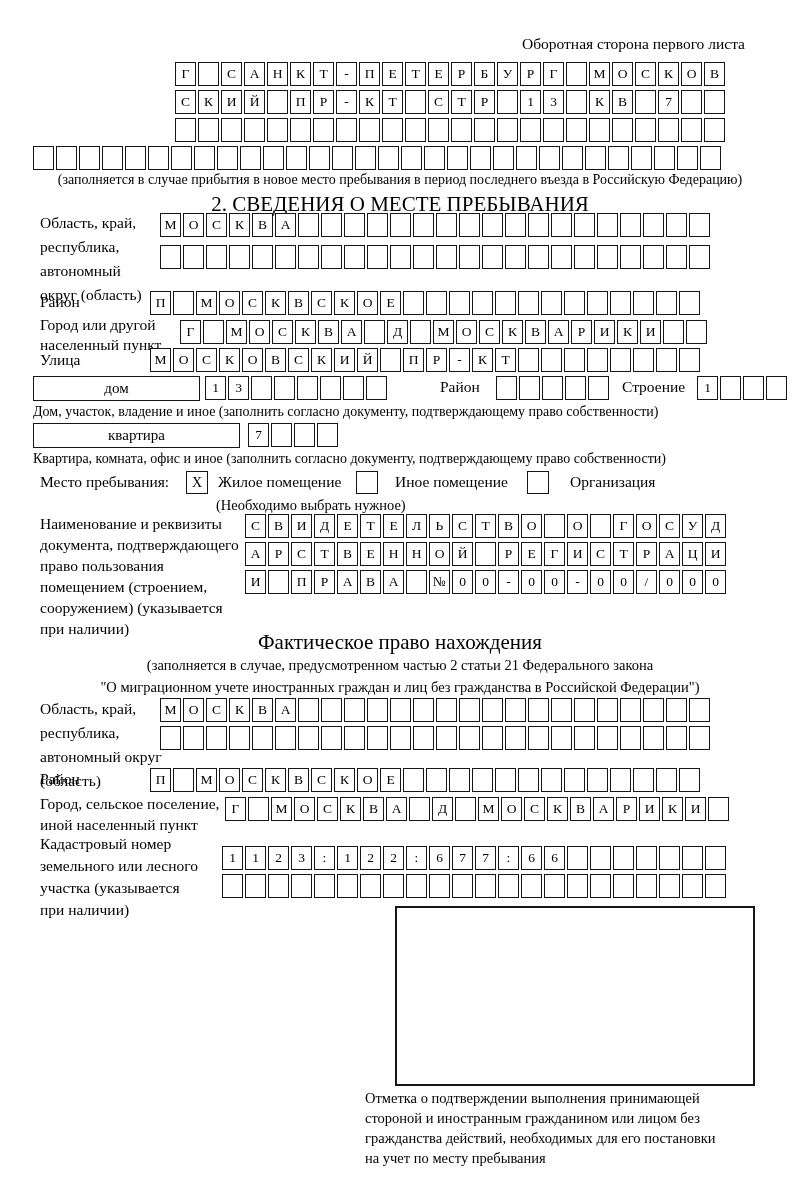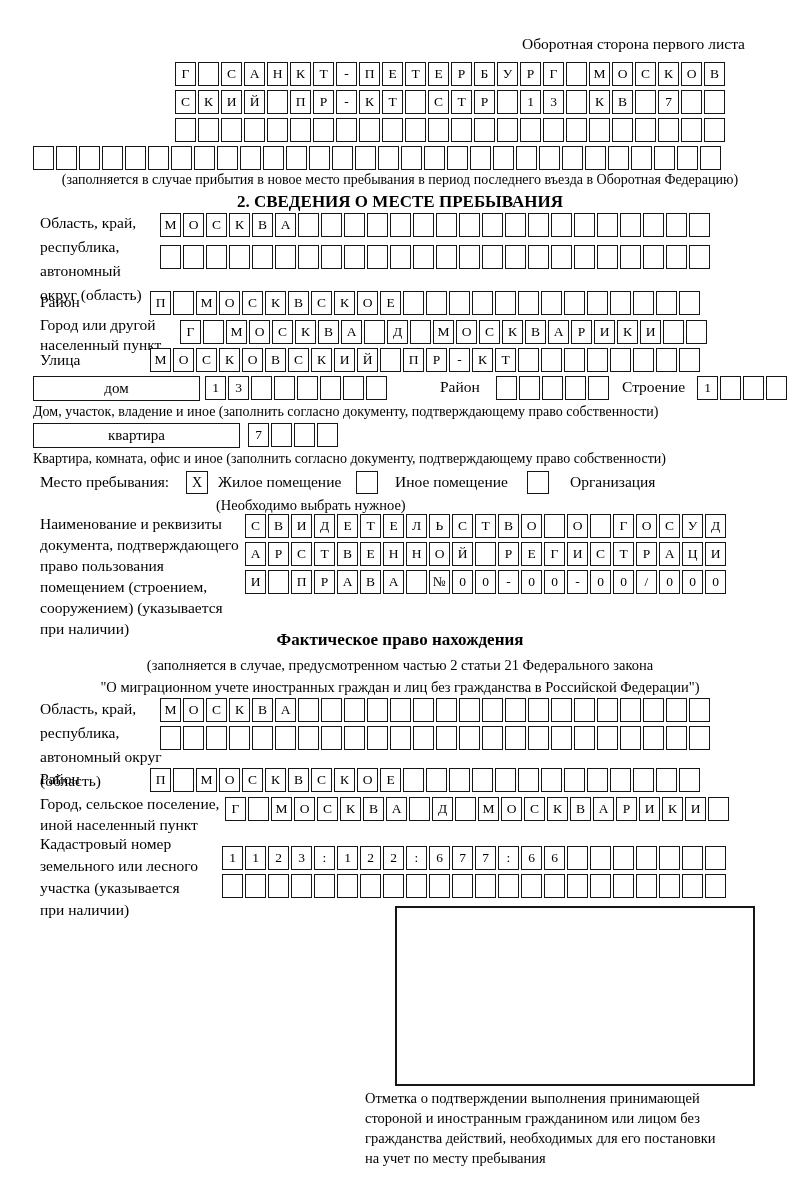--- a/index.html
+++ b/index.html
@@ -6,21 +6,21 @@
   .page{position:relative;width:800px;height:1180px;background:#fff;
         font-family:"Liberation Serif",serif;color:#000;overflow:hidden;}
   .hdr{position:absolute;top:16px;right:55px;font-size:15.5px;margin-top:19px;}
   .lbl{position:absolute;font-size:15.5px;line-height:22px;white-space:pre-line;}
   .lbl.lh24{line-height:24px;}
   .grid{position:absolute;display:flex;gap:2px;}
   .cell{width:19px;height:22px;border:1.6px solid #161616;font-size:13.5px;
         line-height:22px;text-align:center;flex:none;background:#fff;}
   .caption{position:absolute;font-size:13.5px;}
   .center{left:0;right:0;text-align:center;}
-  .title{position:absolute;font-weight:bold;font-size:17px;}
+  .title{position:absolute;font-weight:normal;font-size:21px;}
   .wbox{position:absolute;border:1.6px solid #161616;height:23px;text-align:center;
         font-size:15px;line-height:23px;background:#fff;}
   .chk{position:absolute;width:20px;height:21px;border:1.6px solid #161616;
        text-align:center;font-size:14px;line-height:21px;background:#fff;}
   .chktext{position:absolute;font-size:15.5px;}
   .stamp{position:absolute;border:2px solid #161616;background:#fff;}
   .stampcap{position:absolute;font-size:14.5px;line-height:20px;text-align:left;white-space:pre-line;}
 </style>
 </head>
 <body>
@@ -132,21 +132,21 @@
       <span class="cell"></span>
       <span class="cell"></span>
       <span class="cell"></span>
       <span class="cell"></span>
       <span class="cell"></span>
       <span class="cell"></span>
       <span class="cell"></span>
       <span class="cell"></span>
       <span class="cell"></span>
     </div>
-  <div class="caption center" style="position:absolute;top:172px;font-size:14px">(заполняется в случае прибытия в новое место пребывания в период последнего въезда в Оборотная Федерацию)</div>
+  <div class="caption center" style="position:absolute;top:172px;font-size:14px">(заполняется в случае прибытия в новое место пребывания в период последнего въезда в Российскую Федерацию)</div>
 
   <div class="title center" style="top:192px">2. СВЕДЕНИЯ О МЕСТЕ ПРЕБЫВАНИЯ</div>
 
   <div class="lbl lh24" style="left:40px;top:211px;width:125px">Область, край,
 республика,
 автономный
 округ (область)</div>
   <div class="grid" style="left:160px;top:213px">
       <span class="cell">М</span>
       <span class="cell">О</span>

